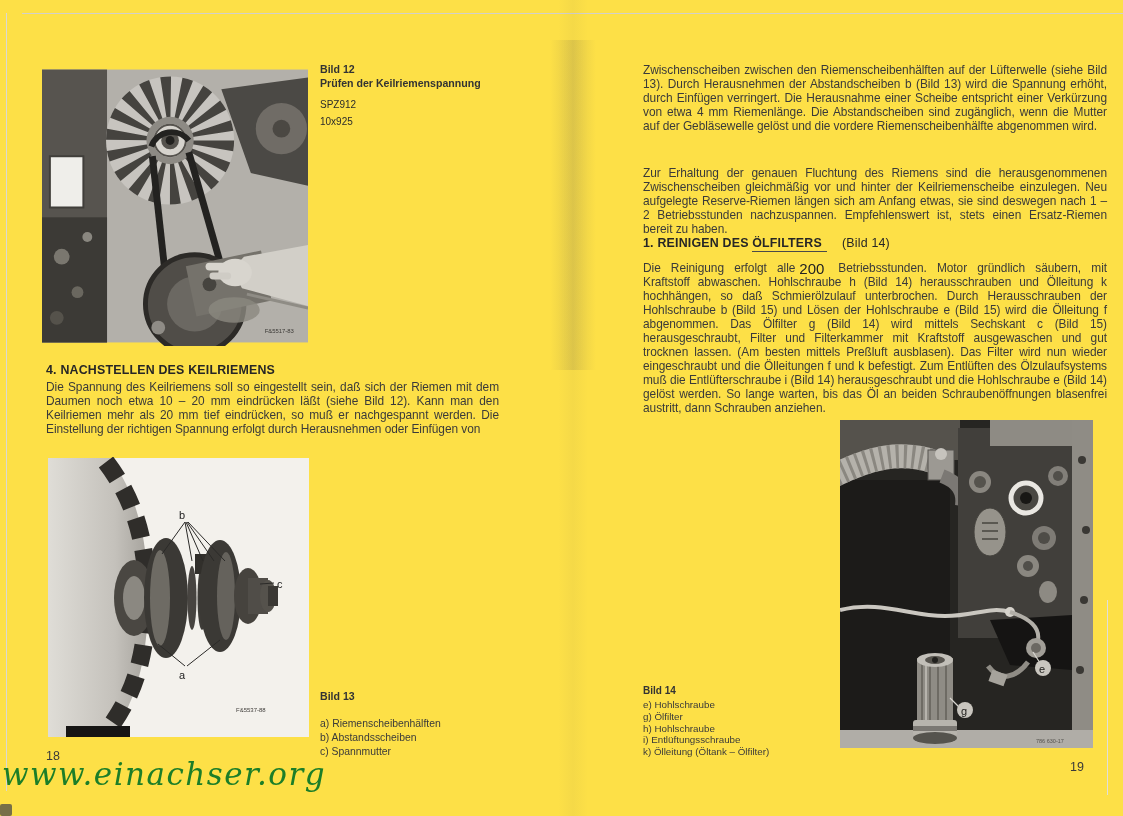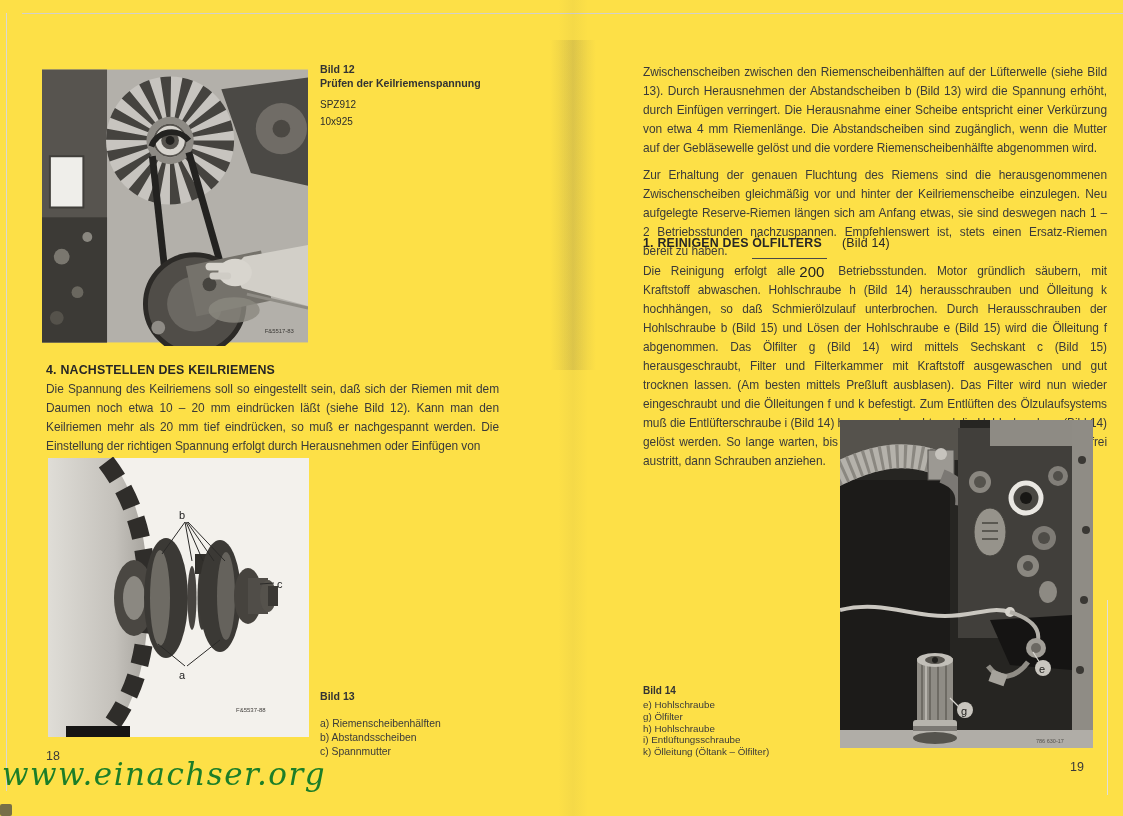--- a/index.html
+++ b/index.html
@@ -9,33 +9,33 @@
   
   .top-edge{left:22px;top:13px;width:1101px;height:1px;background:#d2d0cc;}
   .left-edge{left:6px;top:13px;width:1px;height:778px;background:#dad8d4;}
   .right-edge{left:1107px;top:600px;width:1px;height:195px;background:#e0deda;}
   .gutter{left:550px;top:40px;width:46px;height:330px;
           background:linear-gradient(90deg,rgba(90,88,84,0) 0%,rgba(90,88,84,.16) 50%,rgba(90,88,84,0) 100%);}
   .gutter2{left:558px;top:0px;width:30px;height:816px;
           background:linear-gradient(90deg,rgba(90,88,84,0) 0%,rgba(90,88,84,.05) 50%,rgba(90,88,84,0) 100%);}
   .corner-smudge{left:0px;top:804px;width:12px;height:12px;background:#4a4a48;opacity:.75;border-radius:2px;}
   
-  .para{font-size:11.9px;line-height:19px;text-align:justify;color:#3a3a3a;letter-spacing:-0.05px;}
+  .para{font-size:11.9px;line-height:14px;text-align:justify;color:#3a3a3a;letter-spacing:-0.05px;}
   .heading{font-size:12.4px;font-weight:bold;color:#262626;letter-spacing:.2px;}
   .cap-label{font-size:10.6px;font-weight:bold;color:#333;}
   .cap-title{font-size:10.6px;font-weight:bold;color:#333;margin-top:2px;}
   .annot{font-size:10px;color:#2b2b2b;line-height:17px;font-weight:400;}
   .cap-list{font-size:10.4px;color:#3a3a3a;}
   .cap-list .item{margin-top:1.6px;}
   .fig13-list .item{line-height:12.4px;}
   .fig14-list .item{line-height:10.2px;}
   .pagenum{font-size:12.5px;color:#3a3a3a;}
   .insert-val{font-size:15px;color:#222;position:relative;top:2px;letter-spacing:0;
               margin:0 14px 0 4px;display:inline-block;}
-  .hd-underline{border-bottom:1.2px solid #4a4a4a;padding-right:5px;padding-bottom:8px;}
+  .hd-underline{border-bottom:1.2px solid #4a4a4a;padding-right:5px;padding-bottom:1px;}
   .hd-suffix{font-weight:normal;margin-left:15px;}
   .watermark{left:2px;top:756px;width:340px;font-family:"DejaVu Serif",serif;
              font-style:italic;font-size:31px;letter-spacing:1.5px;color:#1c7e28;}
   .photo{display:block;}
 </style>
 </head>
 <body>
 
 <div id="scan">
 

